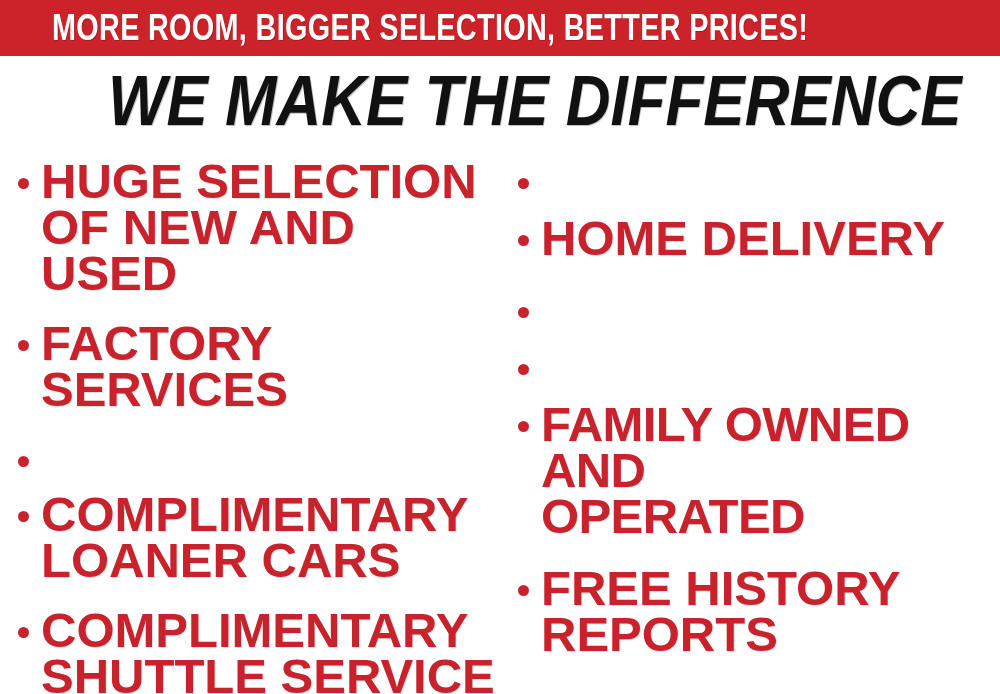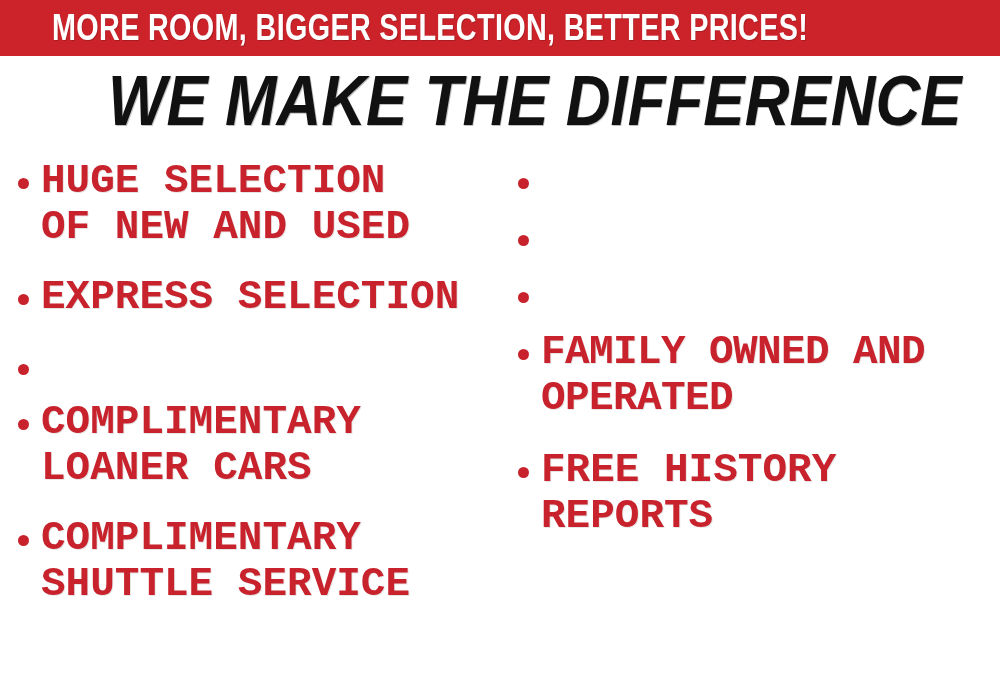--- a/index.html
+++ b/index.html
@@ -90,23 +90,23 @@
     flex: 0 0 auto;
     width: 11px;
     height: 11px;
     border-radius: 50%;
     background: #c8232c;
     margin-top: 20px;
     margin-right: 12px;
   }
   .bullet-text {
     color: #c8232c;
-    font-family: Liberation Mono, monospace;
+    font-family: Liberation Sans, sans-serif;
     font-weight: bold;
-    font-size: 41px;
+    font-size: 49px;
     line-height: 46px;
     letter-spacing: 0px;
     text-shadow: 1px 1px 0 rgba(0,0,0,0.10);
     white-space: pre-line;
   }
   
   .tight { letter-spacing: -0.6px; }
   .tighter { letter-spacing: -1.2px; }
 </style>
 </head>
@@ -125,21 +125,21 @@
     <div class="col col-left">
 
       <div class="bullet-row">
         <span class="dot"></span>
         <span class="bullet-text">HUGE SELECTION
 OF NEW AND USED</span>
       </div>
 
       <div class="bullet-row">
         <span class="dot"></span>
-        <span class="bullet-text">EXPRESS SELECTION</span>
+        <span class="bullet-text">FACTORY SERVICES</span>
       </div>
 
       <div class="bullet-row">
         <span class="dot"></span>
       </div>
 
       <div class="bullet-row">
         <span class="dot"></span>
         <span class="bullet-text">COMPLIMENTARY
 LOANER CARS</span>
@@ -152,20 +152,24 @@
       </div>
 
     </div>
 
     <div class="col col-right">
 
       <div class="bullet-row">
         <span class="dot"></span>
       </div>
 
+      <div class="bullet-row">
+        <span class="dot"></span>
+        <span class="bullet-text">HOME DELIVERY</span>
+      </div>
 
       <div class="bullet-row">
         <span class="dot"></span>
       </div>
 
       <div class="bullet-row">
         <span class="dot"></span>
       </div>
 
       <div class="bullet-row">

